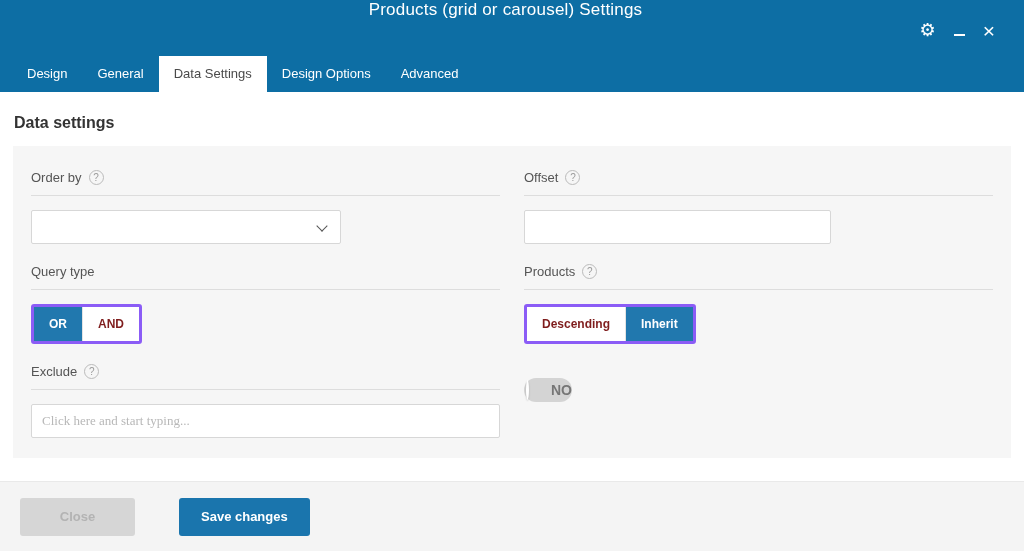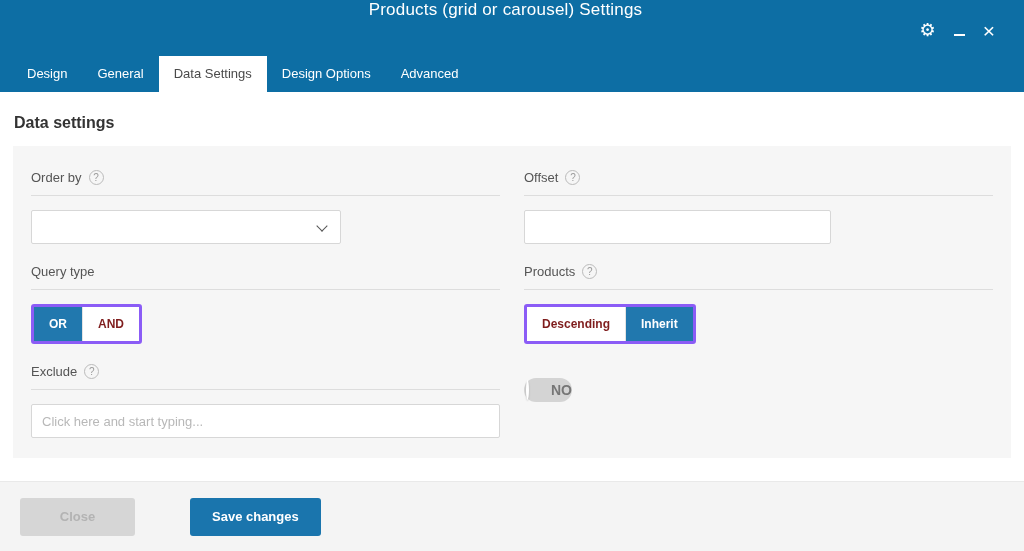--- a/index.html
+++ b/index.html
@@ -127,21 +127,21 @@
   }
 
   .text-input {
     height: 34px;
     border: 1px solid #d7d7d7;
     border-radius: 2px;
     padding: 0 10px;
     font-size: 13px;
     color: #444;
     background: #fff;
-    font-family: Liberation Sans, sans-serif;
+    font-family: Liberation Serif, serif;
     outline: none;
   }
   .text-input::placeholder { color: #b8b8b8; }
   .w-offset { width: 307px; }
   .w-full { width: 100%; }
 
   .btn-group {
     display: inline-flex;
     background: #fff;
     border: 3px solid #8b5cf6;
@@ -190,21 +190,21 @@
   
   .footer {
     position: absolute;
     left: 0; right: 0; bottom: 0;
     height: 70px;
     background: #f4f4f4;
     border-top: 1px solid #e9e9e9;
     display: flex;
     align-items: center;
     padding: 0 20px;
-    gap: 23px;
+    gap: 12px;
   }
   .btn {
     height: 38px;
     border: none;
     border-radius: 3px;
     font-size: 13px;
     cursor: pointer;
     font-family: "Liberation Sans", sans-serif;
   }
   .btn-close {

